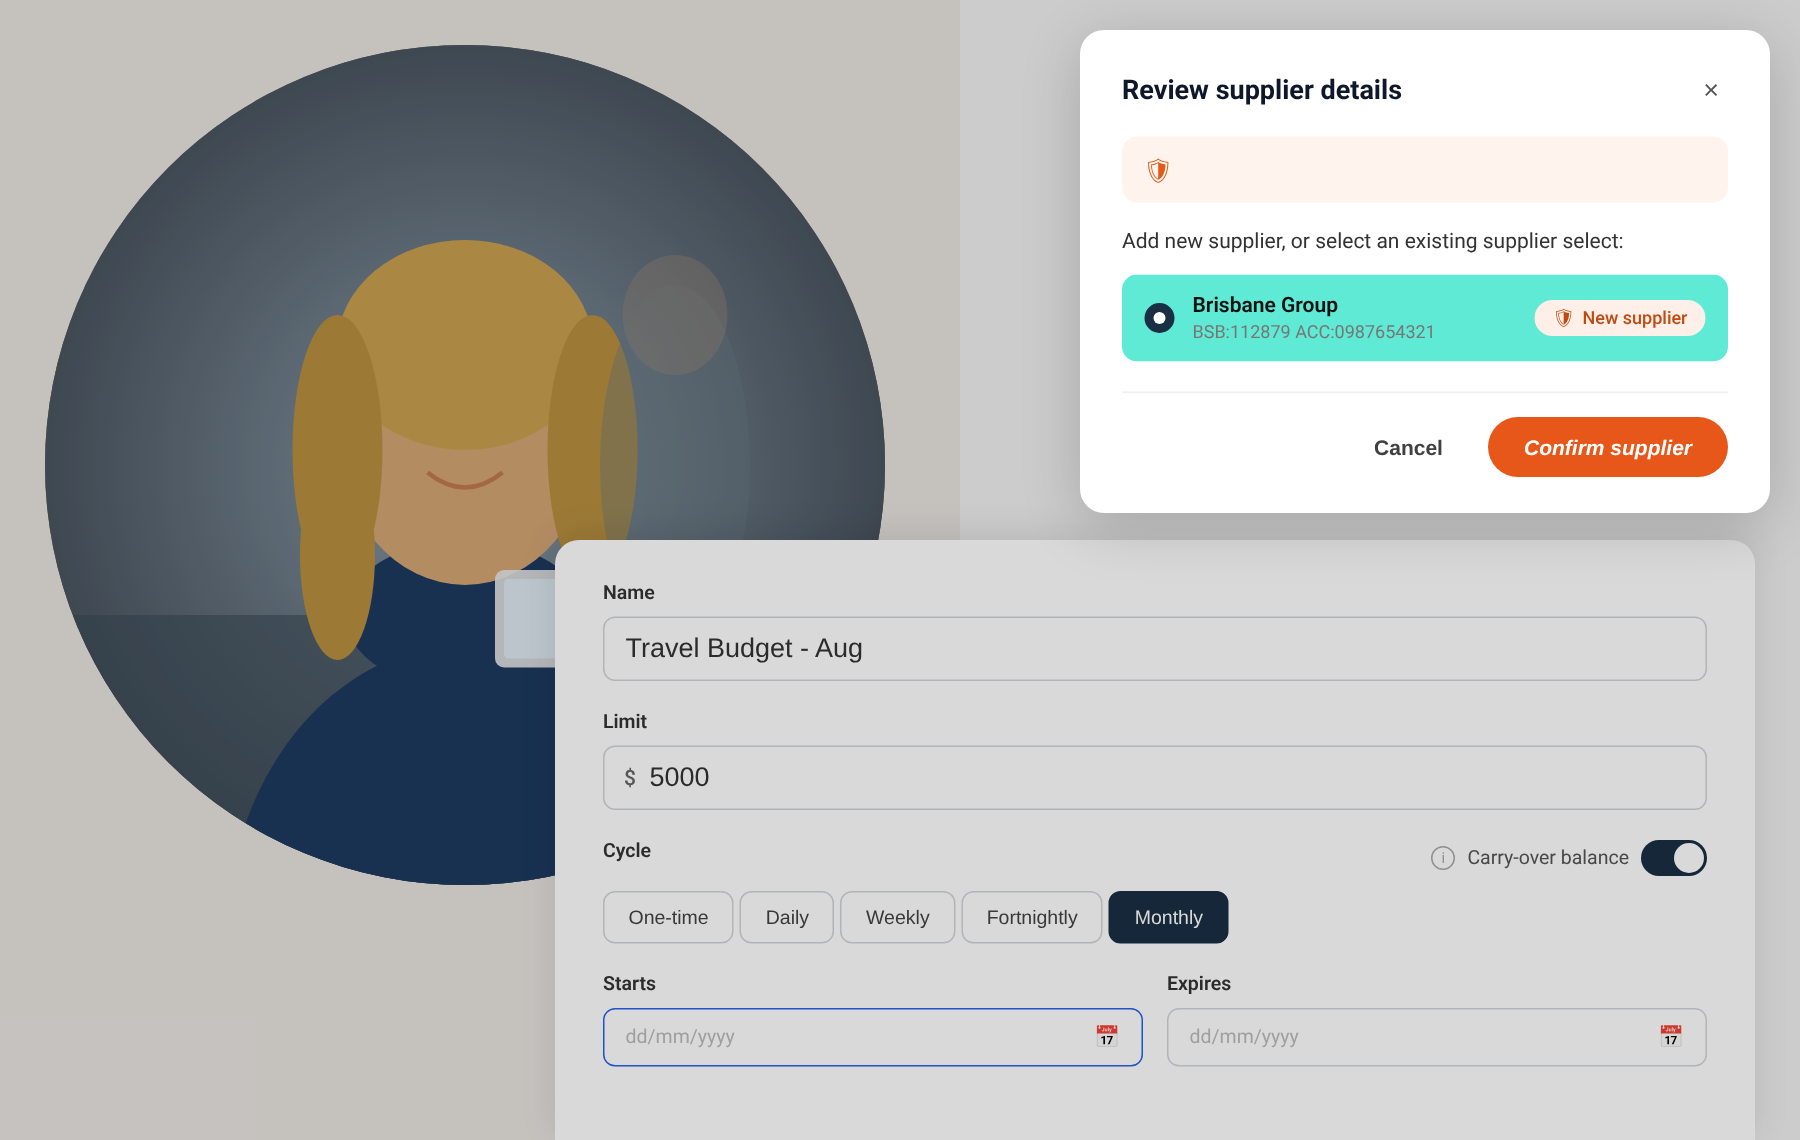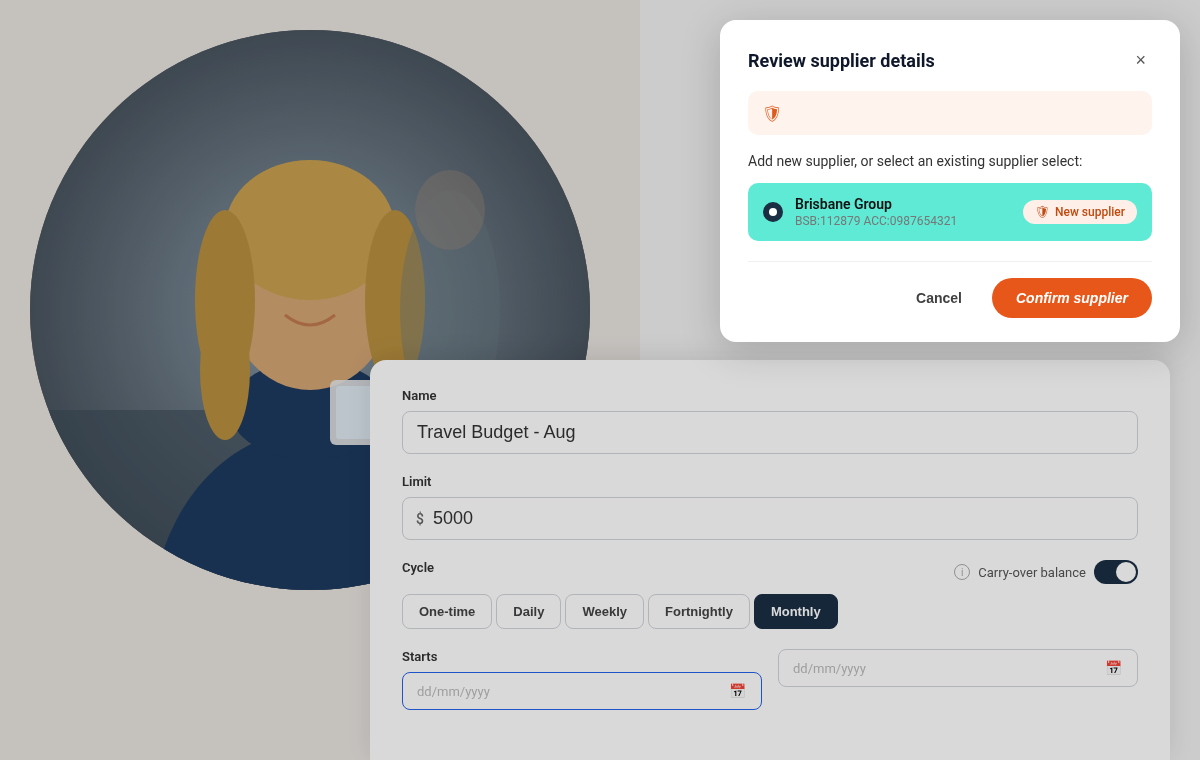--- a/index.html
+++ b/index.html
@@ -152,21 +152,21 @@
     }
 
     .cycle-btn {
       padding: 9px 16px;
       border: 1.5px solid #d1d5db;
       border-radius: 8px;
       background: #fff;
       font-size: 13px;
       color: #444;
       cursor: pointer;
-      font-weight: 700;
+      font-weight: 400;
     }
 
     .cycle-btn.active {
       background: #1a2e44;
       color: #fff;
       border-color: #1a2e44;
     }
 
     .dates-row {
       display: flex;
@@ -462,20 +462,21 @@
 
   <div class="dates-row">
     <div class="date-group">
       <div class="field-label">Starts</div>
       <div class="date-input">
         <span style="color:#bbb;font-size:13px;">dd/mm/yyyy</span>
         <span class="calendar-icon">📅</span>
       </div>
     </div>
     <div class="date-group">
+      <div class="field-label">Expires</div>
       <div class="date-input date-input-inactive">
         <span style="color:#bbb;font-size:13px;">dd/mm/yyyy</span>
         <span class="calendar-icon">📅</span>
       </div>
     </div>
   </div>
 </div>
 
 <div class="dialog-overlay"></div>
 

